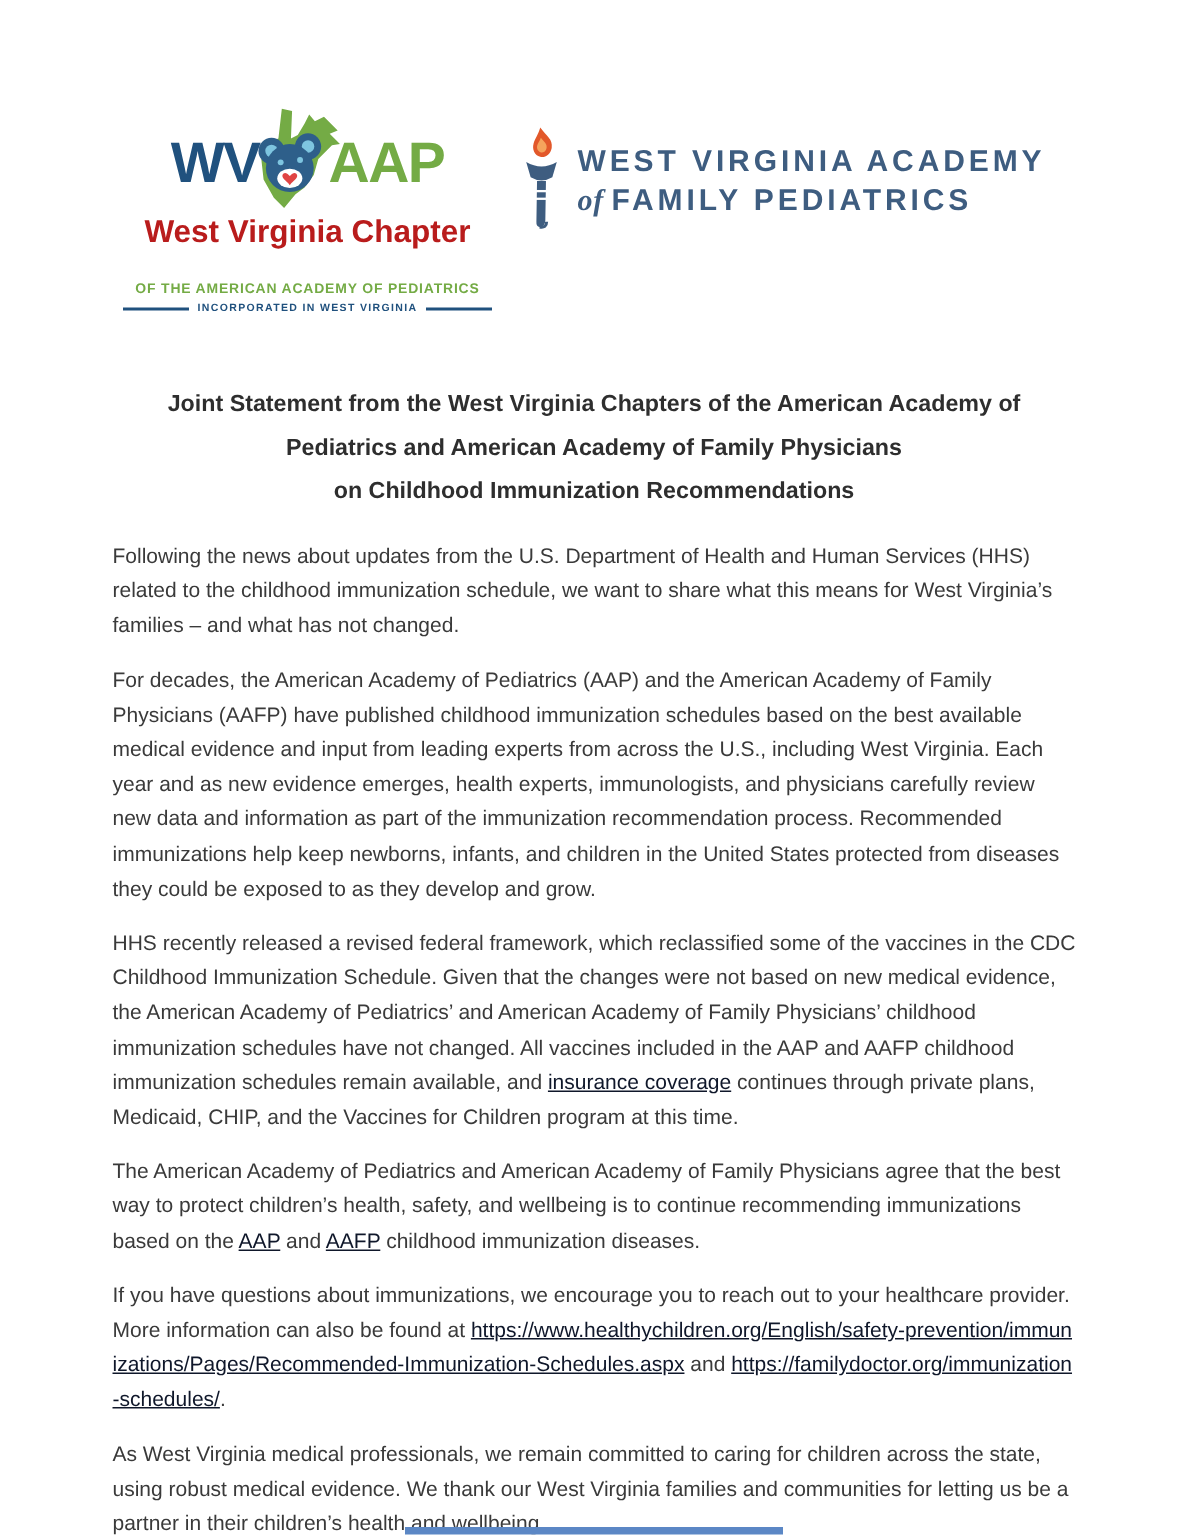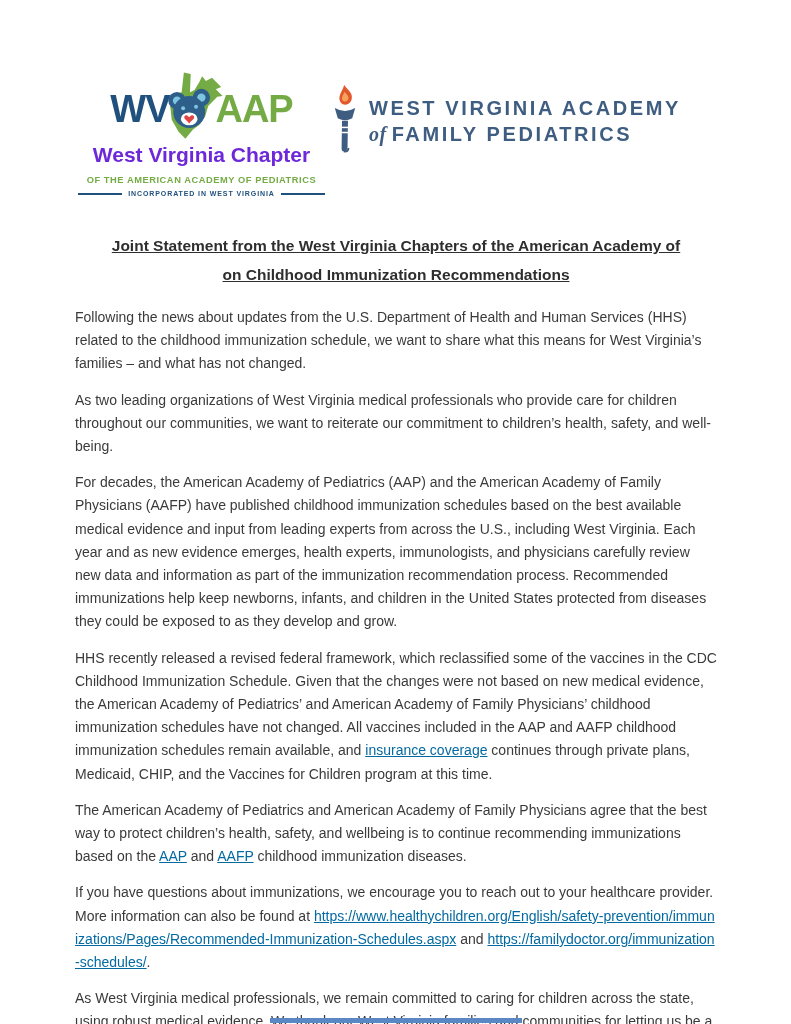--- a/index.html
+++ b/index.html
@@ -8,41 +8,41 @@
   .content{padding:0 74px 0 75px;}
 
   
   .header{display:flex;justify-content:space-between;align-items:flex-start;padding-top:72px;}
   .wvaap{display:flex;flex-direction:column;align-items:center;width:260px;}
   .wvaap-row1{display:flex;align-items:center;height:74px;}
   .wvaap-big{font-size:38px;font-weight:800;letter-spacing:-1px;position:relative;z-index:1;}
   .wv-text{color:#20517e;margin-right:-14px;}
   .aap-text{color:#74ab45;margin-left:-16px;}
   .state-wrap{width:76px;height:76px;}
-  .chapter{font-size:21px;font-weight:700;color:#6d28d9;margin-top:-3px;white-space:nowrap;}
-  .academy{font-size:9.3px;font-weight:700;color:#74ab45;letter-spacing:.55px;margin-top:8px;white-space:nowrap;}
+  .chapter{font-size:21px;font-weight:700;color:#b91c1c;margin-top:-3px;white-space:nowrap;}
+  .academy{font-size:9.3px;font-weight:700;color:#74ab45;letter-spacing:.55px;margin-top:20px;white-space:nowrap;}
   .inc-row{display:flex;align-items:center;gap:6px;margin-top:5px;}
   .inc-line{width:44px;height:2px;background:#20517e;}
   .inc-text{font-size:7px;font-weight:700;color:#20517e;letter-spacing:.9px;white-space:nowrap;}
 
-  .wvafp{display:flex;align-items:center;gap:7px;margin-top:12px;margin-right:36px;}
+  .wvafp{display:flex;align-items:center;gap:7px;margin-top:12px;margin-right:20px;}
   .wvafp-text{color:#3e5d80;}
   .wvafp-l1{font-size:20px;font-weight:600;letter-spacing:2.6px;white-space:nowrap;}
   .wvafp-l2{font-size:20px;font-weight:600;letter-spacing:2.6px;white-space:nowrap;margin-top:3px;}
   .of-word{font-family:"Liberation Serif",serif;font-style:italic;font-weight:700;
            font-size:20px;letter-spacing:.5px;margin-right:5px;}
 
   
-  .title{margin-top:34px;text-align:center;font-weight:700;font-size:15.5px;
-         line-height:29px;color:#2e2e2e;text-decoration:underline;}
+  .title{margin-top:46px;text-align:center;font-weight:700;font-size:15.5px;
+         line-height:29px;color:#2e2e2e;}
 
   
   .article{margin-top:17px;font-size:14px;line-height:23.2px;color:#3a3a3a;text-align:left;}
   .para{margin:0 0 13px 0;}
-  a.doc-link{color:#0369a1;text-decoration:underline;cursor:pointer;}
+  a.doc-link{color:#0f172a;text-decoration:underline;cursor:pointer;}
   .wrap-any{overflow-wrap:anywhere;word-break:break-all;}
 
   
   .bottom-bar{position:absolute;left:50%;transform:translateX(-50%);bottom:1px;
               width:252px;height:5px;background:#5b87c5;}
 </style>
 </head>
 <body>
 
 <div class="page">
@@ -98,26 +98,26 @@
         </span>
         <span class="wvafp-text">
           <div class="wvafp-l1">WEST VIRGINIA ACADEMY</div>
           <div class="wvafp-l2"><span class="of-word">of</span><span>FAMILY PEDIATRICS</span></div>
         </span>
       </div>
     </div>
 
     <div class="title">
       <div>Joint Statement from the West Virginia Chapters of the American Academy of</div>
+      <div>Pediatrics and American Academy of Family Physicians</div>
       <div>on Childhood Immunization Recommendations</div>
     </div>
 
     <div class="article">
         <p class="para"><span>Following the news about updates from the U.S. Department of Health and Human Services (HHS) related to the childhood immunization schedule, we want to share what this means for West Virginia’s families – and what has not changed.</span></p>
-        <p class="para"><span>As two leading organizations of West Virginia medical professionals who provide care for children throughout our communities, we want to reiterate our commitment to children’s health, safety, and well-being.</span></p>
         <p class="para"><span>For decades, the American Academy of Pediatrics (AAP) and the American Academy of Family Physicians (AAFP) have published childhood immunization schedules based on the best available medical evidence and input from leading experts from across the U.S., including West Virginia. Each year and as new evidence emerges, health experts, immunologists, and physicians carefully review new data and information as part of the immunization recommendation process. Recommended immunizations help keep newborns, infants, and children in the United States protected from diseases they could be exposed to as they develop and grow.</span></p>
         <p class="para"><span>HHS recently released a revised federal framework, which reclassified some of the vaccines in the CDC Childhood Immunization Schedule. Given that the changes were not based on new medical evidence, the American Academy of Pediatrics’ and American Academy of Family Physicians’ childhood immunization schedules have not changed. All vaccines included in the AAP and AAFP childhood immunization schedules remain available, and </span><a href="#" class="doc-link">insurance coverage</a><span> continues through private plans, Medicaid, CHIP, and the Vaccines for Children program at this time.</span></p>
         <p class="para"><span>The American Academy of Pediatrics and American Academy of Family Physicians agree that the best way to protect children’s health, safety, and wellbeing is to continue recommending immunizations based on the </span><a href="#" class="doc-link">AAP</a><span> and </span><a href="#" class="doc-link">AAFP</a><span> childhood immunization diseases.</span></p>
         <p class="para"><span>If you have questions about immunizations, we encourage you to reach out to your healthcare provider. More information can also be found at </span><a href="#" class="doc-link wrap-any">https://www.healthychildren.org/English/safety-prevention/immunizations/Pages/Recommended-Immunization-Schedules.aspx</a><span> and </span><a href="#" class="doc-link wrap-any">https://familydoctor.org/immunization-schedules/</a><span>.</span></p>
         <p class="para"><span>As West Virginia medical professionals, we remain committed to caring for children across the state, using robust medical evidence. We thank our West Virginia families and communities for letting us be a partner in their children’s health and wellbeing.</span></p>
       </div>
 
   </div>
 
   <div class="bottom-bar"></div>

